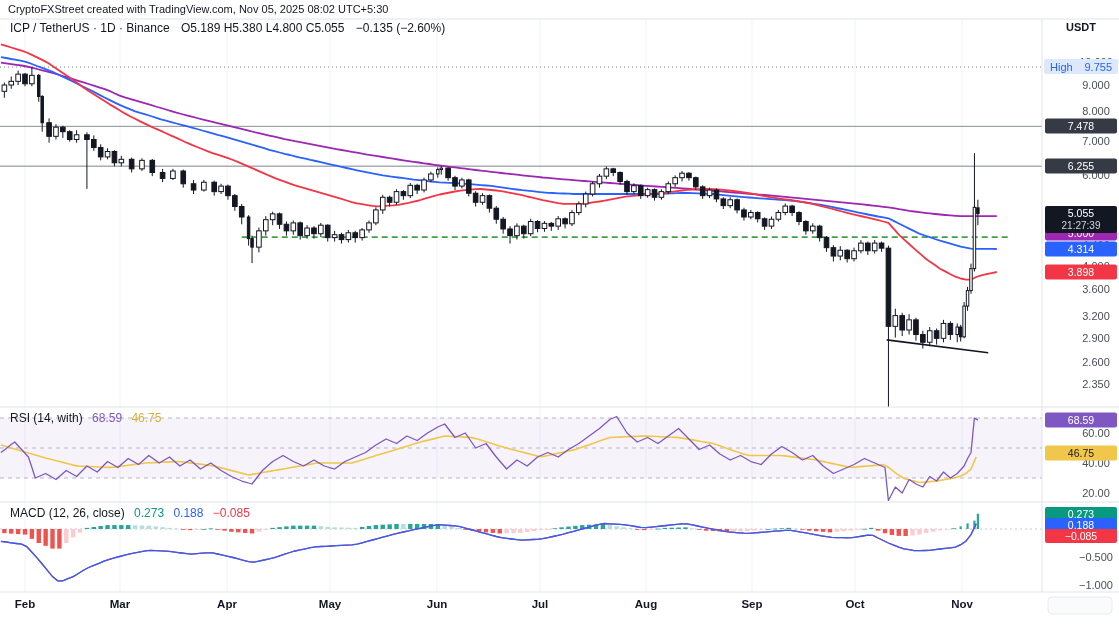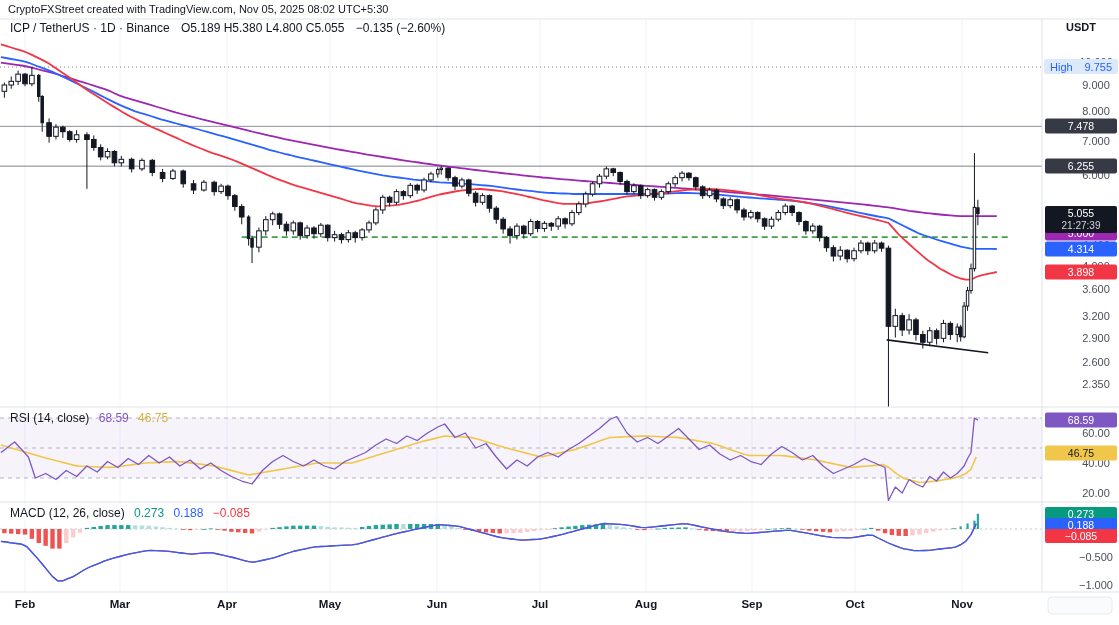--- a/index.html
+++ b/index.html
@@ -574,21 +574,21 @@
   <div id="attribution" class="ovl">CryptoFXStreet created with TradingView.com, Nov 05, 2025 08:02 UTC+5:30</div>
 
   <div id="legend1" class="ovl legend">
     <span>ICP / TetherUS · 1D · Binance</span><span class="sep"></span>
     <span>O5.189  H5.380  L4.800  C5.055</span><span class="sep"></span>
     <span>−0.135 (−2.60%)</span>
   </div>
 
 
   <div id="rsi-legend" class="ovl legend">
-    <span>RSI (14, close)</span>
+    <span>RSI (14, with)</span>
     <span id="rsi-vals"><span class="lv" style="color: rgb(126, 87, 194); margin-left: 6px;"> 68.59</span><span class="lv" style="color: rgb(212, 177, 58); margin-left: 6px;"> 46.75</span></span>
   </div>
 
   <div id="macd-legend" class="ovl legend">
     <span>MACD (12, 26, close)</span>
     <span id="macd-vals"><span class="lv" style="color: rgb(8, 153, 129); margin-left: 6px;"> 0.273</span><span class="lv" style="color: rgb(41, 98, 255); margin-left: 6px;"> 0.188</span><span class="lv" style="color: rgb(242, 54, 69); margin-left: 6px;"> −0.085</span></span>
   </div>
 </div>
 
 </body></html>

